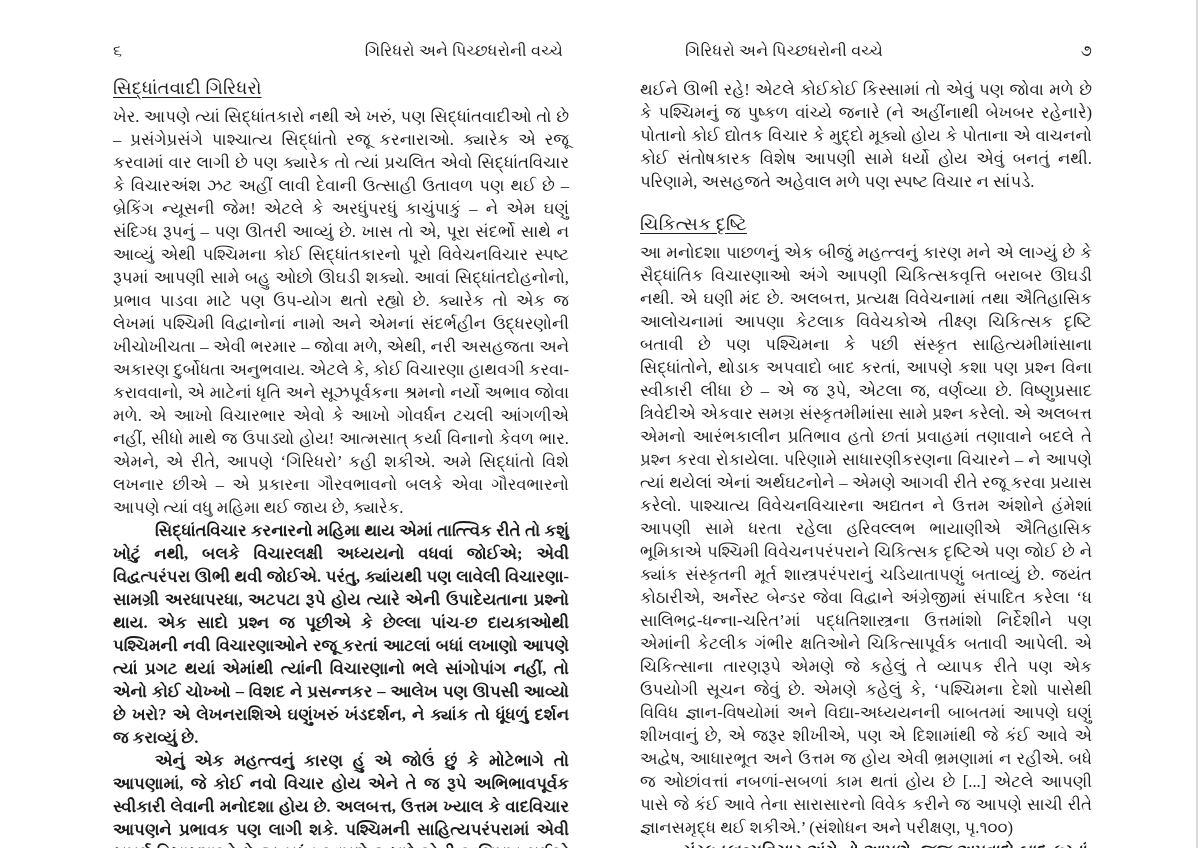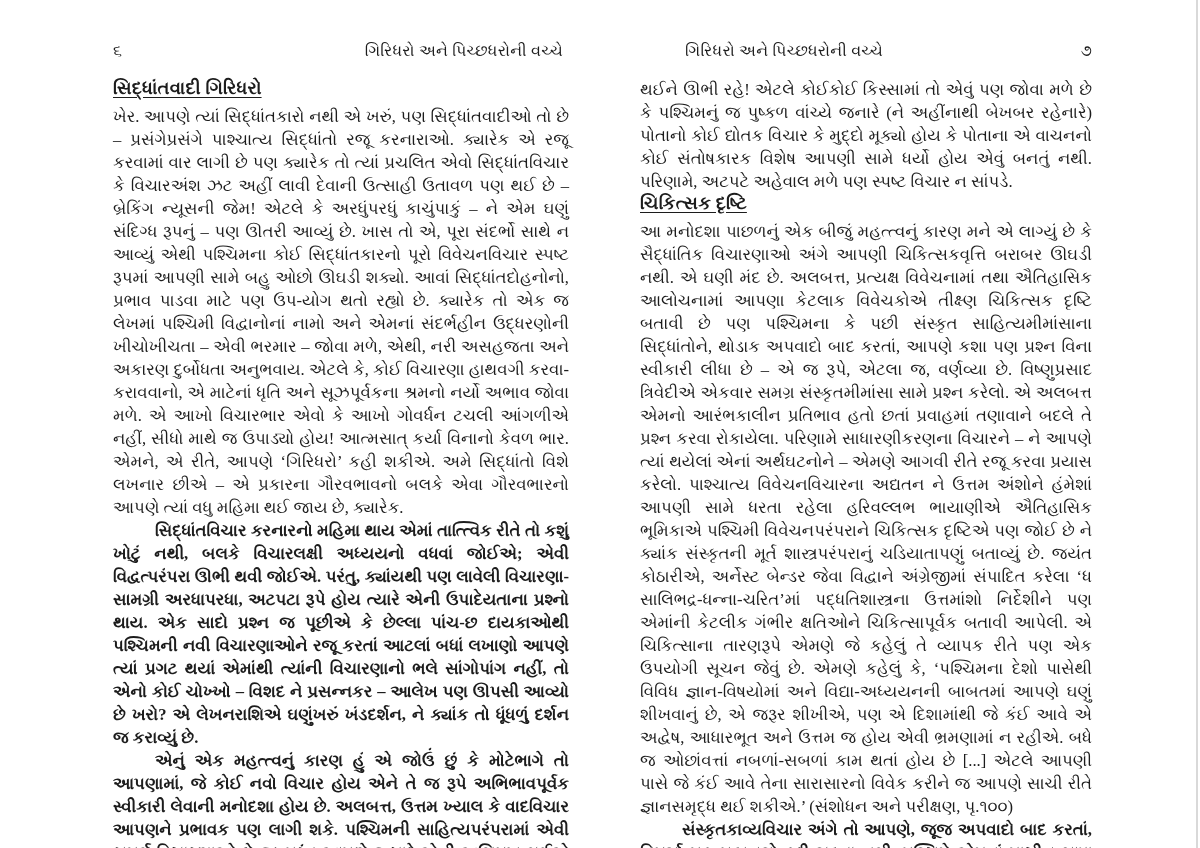--- a/index.html
+++ b/index.html
@@ -42,36 +42,36 @@
     margin-bottom: 14px;
     letter-spacing: 0.2px;
   }
   .page-left .page-header .folio { margin-right: auto; }
   .page-left .page-header .running-title { margin-left: auto; margin-right: 6px; }
   .page-right .page-header .running-title { margin-left: 45px; margin-right: auto; }
   .page-right .page-header .folio { margin-left: auto; }
 
   .section-heading {
     font-size: 18px;
-    font-weight: bold;
+    font-weight: normal;
     text-decoration: underline;
     text-underline-offset: 3px;
     margin: 0 0 6px 0;
     letter-spacing: 0.2px;
   }
   .body-block { text-align: justify; }
   .body-block p.para {
     margin: 0;
     font-size: 16.6px;
     line-height: 23px;
     text-align: justify;
     text-justify: inter-word;
   }
   .body-block p.para.indent { text-indent: 42px; font-weight: bold; }
-  .page-right .heading-gap { }
+  .page-right .heading-gap { margin-top: 21px; }
   .cont-block { margin-bottom: 0; }
 </style>
 </head>
 <body>
 
 <div class="spread">
 
   <div class="page page-left">
     <div class="page-header">
       <span class="folio">૬</span>
@@ -87,21 +87,21 @@
       </div>
   </div>
 
   <div class="page page-right">
     <div class="page-header">
       <span class="running-title">ગિરિધરો અને પિચ્છધરોની વચ્ચે</span>
       <span class="folio">૭</span>
     </div>
 
     <div class="body-block cont-block">
-        <p class="para">થઈને ઊભી રહે! એટલે કોઈકોઈ કિસ્સામાં તો એવું પણ જોવા મળે છે કે પશ્ચિમનું જ પુષ્કળ વાંચ્યે જનારે (ને અહીંનાથી બેખબર રહેનારે) પોતાનો કોઈ દ્યોતક વિચાર કે મુદ્દો મૂક્યો હોય કે પોતાના એ વાચનનો કોઈ સંતોષકારક વિશેષ આપણી સામે ધર્યો હોય એવું બનતું નથી. પરિણામે, અટપટે અહેવાલ મળે પણ સ્પષ્ટ વિચાર ન સાંપડે.</p>
+        <p class="para">થઈને ઊભી રહે! એટલે કોઈકોઈ કિસ્સામાં તો એવું પણ જોવા મળે છે કે પશ્ચિમનું જ પુષ્કળ વાંચ્યે જનારે (ને અહીંનાથી બેખબર રહેનારે) પોતાનો કોઈ દ્યોતક વિચાર કે મુદ્દો મૂક્યો હોય કે પોતાના એ વાચનનો કોઈ સંતોષકારક વિશેષ આપણી સામે ધર્યો હોય એવું બનતું નથી. પરિણામે, અસહજતે અહેવાલ મળે પણ સ્પષ્ટ વિચાર ન સાંપડે.</p>
       </div>
 
     <h2 class="section-heading heading-gap">ચિકિત્સક દૃષ્ટિ</h2>
 
     <div class="body-block">
         <p class="para">આ મનોદશા પાછળનું એક બીજું મહત્ત્વનું કારણ મને એ લાગ્યું છે કે સૈદ્ધાંતિક વિચારણાઓ અંગે આપણી ચિકિત્સકવૃત્તિ બરાબર ઊઘડી નથી. એ ઘણી મંદ છે. અલબત્ત, પ્રત્યક્ષ વિવેચનામાં તથા ઐતિહાસિક આલોચનામાં આપણા કેટલાક વિવેચકોએ તીક્ષ્ણ ચિકિત્સક દૃષ્ટિ બતાવી છે પણ પશ્ચિમના કે પછી સંસ્કૃત સાહિત્યમીમાંસાના સિદ્ધાંતોને, થોડાક અપવાદો બાદ કરતાં, આપણે કશા પણ પ્રશ્ન વિના સ્વીકારી લીધા છે – એ જ રૂપે, એટલા જ, વર્ણવ્યા છે. વિષ્ણુપ્રસાદ ત્રિવેદીએ એકવાર સમગ્ર સંસ્કૃતમીમાંસા સામે પ્રશ્ન કરેલો. એ અલબત્ત એમનો આરંભકાલીન પ્રતિભાવ હતો છતાં પ્રવાહમાં તણાવાને બદલે તે પ્રશ્ન કરવા રોકાયેલા. પરિણામે સાધારણીકરણના વિચારને – ને આપણે ત્યાં થયેલાં એનાં અર્થઘટનોને – એમણે આગવી રીતે રજૂ કરવા પ્રયાસ કરેલો. પાશ્ચાત્ય વિવેચનવિચારના અદ્યતન ને ઉત્તમ અંશોને હંમેશાં આપણી સામે ધરતા રહેલા હરિવલ્લભ ભાયાણીએ ઐતિહાસિક ભૂમિકાએ પશ્ચિમી વિવેચનપરંપરાને ચિકિત્સક દૃષ્ટિએ પણ જોઈ છે ને ક્યાંક સંસ્કૃતની મૂર્ત શાસ્ત્રપરંપરાનું ચડિયાતાપણું બતાવ્યું છે. જયંત કોઠારીએ, અર્નેસ્ટ બેન્ડર જેવા વિદ્વાને અંગ્રેજીમાં સંપાદિત કરેલા ‘ધ સાલિભદ્ર-ધન્ના-ચરિત’માં પદ્ધતિશાસ્ત્રના ઉત્તમાંશો નિર્દેશીને પણ એમાંની કેટલીક ગંભીર ક્ષતિઓને ચિકિત્સાપૂર્વક બતાવી આપેલી. એ ચિકિત્સાના તારણરૂપે એમણે જે કહેલું તે વ્યાપક રીતે પણ એક ઉપયોગી સૂચન જેવું છે. એમણે કહેલું કે, ‘પશ્ચિમના દેશો પાસેથી વિવિધ જ્ઞાન-વિષયોમાં અને વિદ્યા-અધ્યયનની બાબતમાં આપણે ઘણું શીખવાનું છે, એ જરૂર શીખીએ, પણ એ દિશામાંથી જે કંઈ આવે એ અદ્વેષ, આધારભૂત અને ઉત્તમ જ હોય એવી ભ્રમણામાં ન રહીએ. બધે જ ઓછાંવત્તાં નબળાં-સબળાં કામ થતાં હોય છે [...] એટલે આપણી પાસે જે કંઈ આવે તેના સારાસારનો વિવેક કરીને જ આપણે સાચી રીતે જ્ઞાનસમૃદ્ધ થઈ શકીએ.’ (સંશોધન અને પરીક્ષણ, પૃ.૧૦૦)</p>
         <p class="para indent">સંસ્કૃતકાવ્યવિચાર અંગે તો આપણે, જૂજ અપવાદો બાદ કરતાં, વિમર્શાત્મક મુકાબલો કરી શક્યા નથી. પશ્ચિમે એમનાં પ્રાચીન ભાષા અને સાહિત્ય સાથે – ગ્રીક સાહિત્યના અને પછી એરિસ્ટોટલ આદિની વિચારણાના સમૃદ્ધ બૌદ્ધિક વારસા સાથે – જે ઘરોબો કેળવ્યો છે એવો ઘરોબો સંસ્કૃત ભાષા અને સાહિત્ય સાથે, ખાસ તો એની</p>
       </div>
   </div>
 

